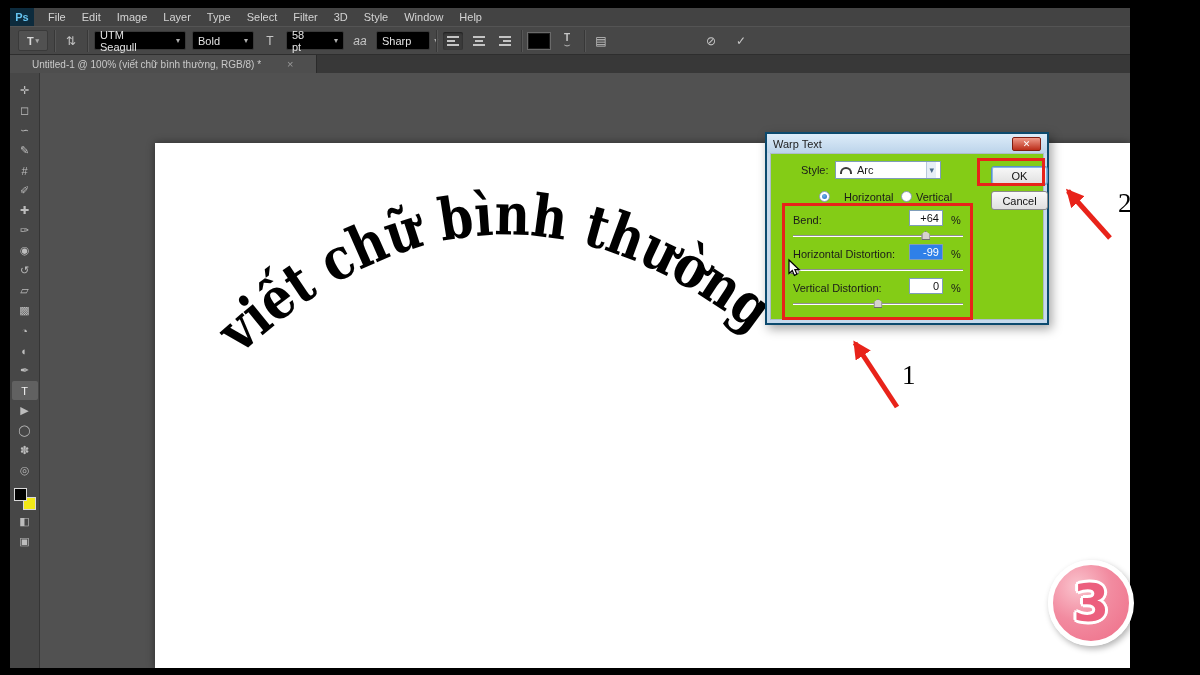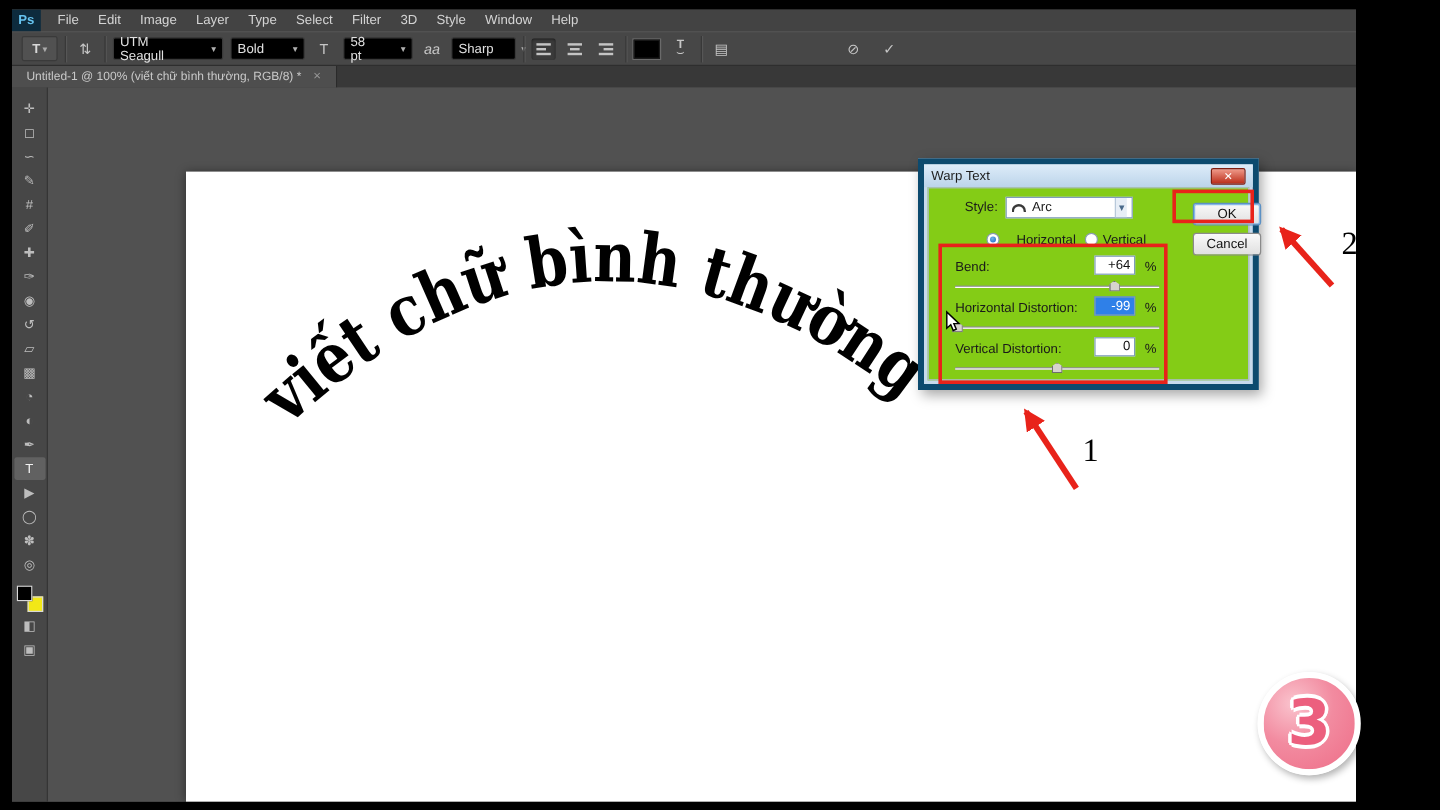--- a/index.html
+++ b/index.html
@@ -43,21 +43,21 @@
     linear-gradient(#c4c4c4,#c4c4c4) 4px 4px/8px 2px no-repeat,
     linear-gradient(#c4c4c4,#c4c4c4) 0 8px/12px 2px no-repeat}
   .color-swatch{width:22px;height:16px;background:#000;border:1px solid #1c1c1c;box-shadow:0 0 0 1px #6a6a6a}
   .warp-btn{width:22px;height:20px;display:flex;flex-direction:column;align-items:center;justify-content:center;
     color:#c6c6c6;font-size:10px;line-height:7px;font-weight:bold}
   .warp-btn .arc-under{font-size:11px;font-weight:normal}
   .commit-group{margin-left:84px;display:flex;gap:10px}
 
   
   .tabbar{height:18px;background:#383838;display:flex}
-  .tab{background:#4e4e4e;padding:0 12px;display:flex;align-items:center;gap:10px;font-size:10px;color:#c9c9c9;
+  .tab{background:#4e4e4e;padding:0 22px;display:flex;align-items:center;gap:26px;font-size:10px;color:#c9c9c9;
     border-right:1px solid #2a2a2a}
   .tab-close{color:#999;font-size:11px}
 
   
   .toolbar{position:absolute;left:0;top:65px;bottom:0;width:30px;background:#474747;border-right:1px solid #353535;
     display:flex;flex-direction:column;align-items:center;padding-top:8px;gap:1px}
   .tool{width:26px;height:19px;display:flex;align-items:center;justify-content:center;color:#bdbdbd;font-size:11px}
   .tool.active{background:#616161;border-radius:2px;color:#f2f2f2}
   .swatch-stack{position:relative;width:24px;height:24px;margin-top:6px}
   .swatch-fg{position:absolute;left:1px;top:1px;width:13px;height:13px;background:#000;border:1px solid #d9d9d9;z-index:2}
@@ -65,21 +65,21 @@
 
   
   .canvas-area{position:absolute;left:30px;top:65px;right:0;bottom:0;background:#515151}
   .document{position:absolute;left:115px;top:70px;width:975px;height:525px;background:#fff;
     box-shadow:0 0 8px rgba(0,0,0,.45)}
   .warp-svg{position:absolute;left:0;top:0;width:975px;height:525px}
   .warp-text{font-family:"DejaVu Serif",serif;font-weight:bold;font-size:58px;fill:#000}
 
   
   .dialog{position:absolute;left:765px;top:132px;width:284px;height:193px;background:#c7daec;
-    border:5px solid #0c4a6e;box-shadow:3px 4px 10px rgba(0,0,0,.35);z-index:20;font-size:11px;color:#1a1a1a}
+    border:2px solid #0c4a6e;box-shadow:3px 4px 10px rgba(0,0,0,.35);z-index:20;font-size:11px;color:#1a1a1a}
   .dialog-title{height:19px;background:linear-gradient(#ddecf9,#bcd4ea);display:flex;align-items:center;
     padding:0 6px;font-size:11px;color:#1d1d1d}
   .dialog-close{margin-left:auto;width:29px;height:14px;background:linear-gradient(#ef9a8a,#bb2d19);
     border:1px solid #7e1d10;border-radius:2px;color:#fff;font-size:9px;display:flex;align-items:center;
     justify-content:center}
   .dialog-body{position:absolute;left:3px;right:3px;top:19px;bottom:3px;background:#84cc16;
     border:1px solid #aebdcb}
   .lbl{position:absolute;white-space:nowrap;color:#1a1a1a}
   .style-combo{position:absolute;left:64px;top:7px;width:106px;height:18px;background:#fff;
     border:1px solid #7f9db9;display:flex;align-items:center;gap:5px;padding:0 4px}

